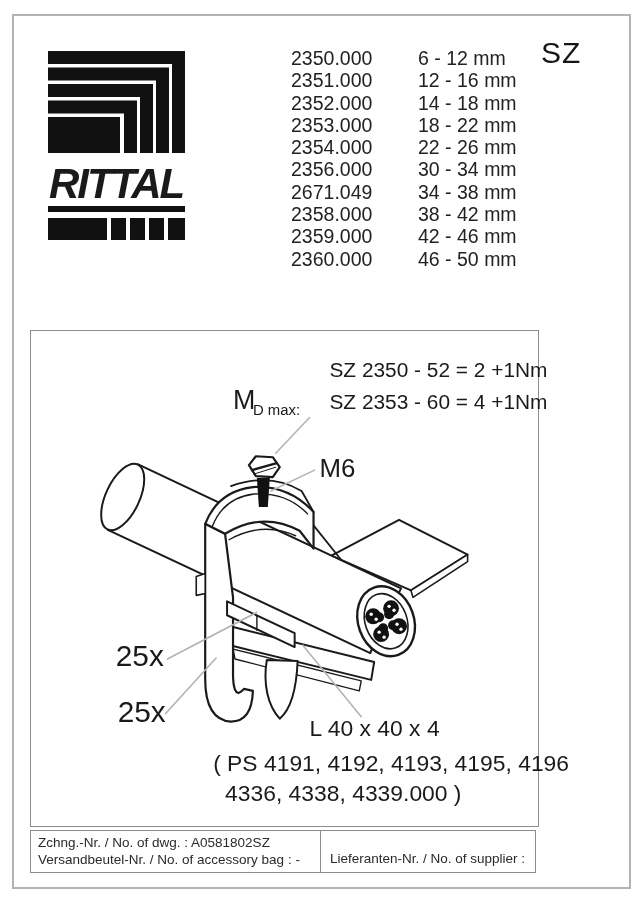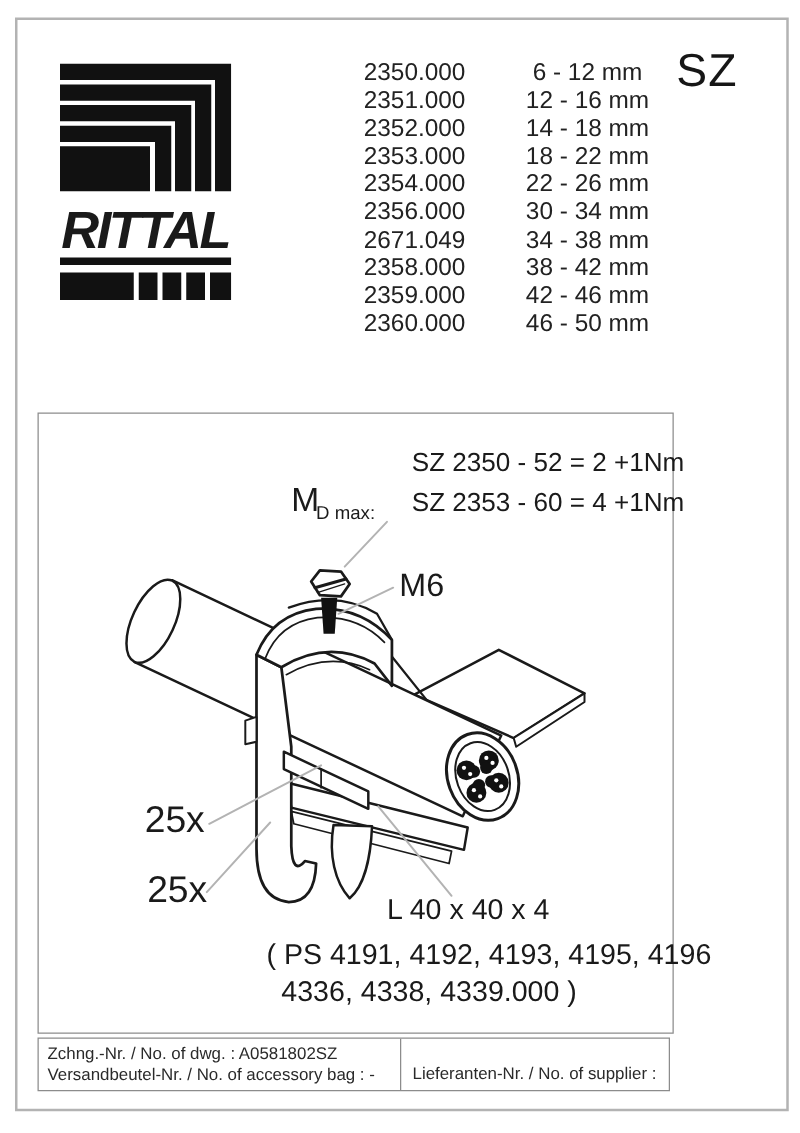--- a/index.html
+++ b/index.html
@@ -4,22 +4,22 @@
 <style>
   html,body{margin:0;padding:0;background:#fff;}
   .page{position:relative;width:640px;height:906px;background:#fff;overflow:hidden;
         font-family:"Liberation Sans", sans-serif;color:#1a1a1a;}
   .page-border{position:absolute;left:12px;top:14px;width:615px;height:871px;
         border:2px solid #b3b3b3;}
   .logo{position:absolute;left:48px;top:48px;width:137px;height:195px;}
   .parts-list{position:absolute;left:291px;top:47px;font-size:19.5px;line-height:22.3px;color:#222;}
   .part-row{display:flex;white-space:nowrap;gap:13px;}
   .part-article{display:inline-block;width:100px;text-align:left;}
-  .part-range{display:inline-block;width:104px;margin-left:14px;text-align:center;}
-  .product-code{position:absolute;left:541px;top:36px;font-size:37px;color:#161616;letter-spacing:1px;}
+  .part-range{display:inline-block;width:104px;margin-left:14px;text-align:left;}
+  .product-code{position:absolute;left:541px;top:36px;font-size:30px;color:#161616;letter-spacing:1px;}
   .drawing-frame{position:absolute;left:30px;top:330px;width:509px;height:497px;
         border:1.5px solid #8c8c8c;box-sizing:border-box;}
   .footer-table{position:absolute;left:30px;top:830px;width:506px;height:43px;
         border:1.5px solid #8c8c8c;box-sizing:border-box;display:flex;font-size:13.5px;color:#2a2a2a;}
   .footer-left{width:290px;border-right:1.5px solid #8c8c8c;box-sizing:border-box;
         padding:3px 0 0 7px;line-height:17px;}
   .footer-right{flex:1;padding:20px 0 0 9px;}
   svg text{fill:#1a1a1a;}
 </style>
 </head>

